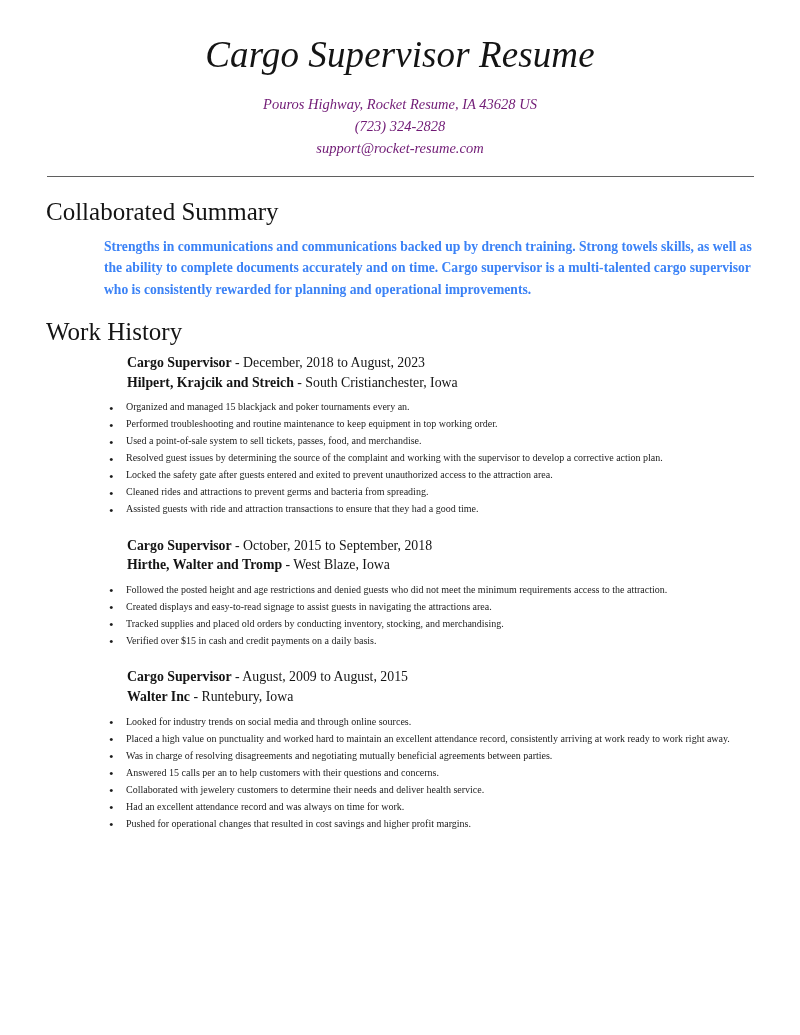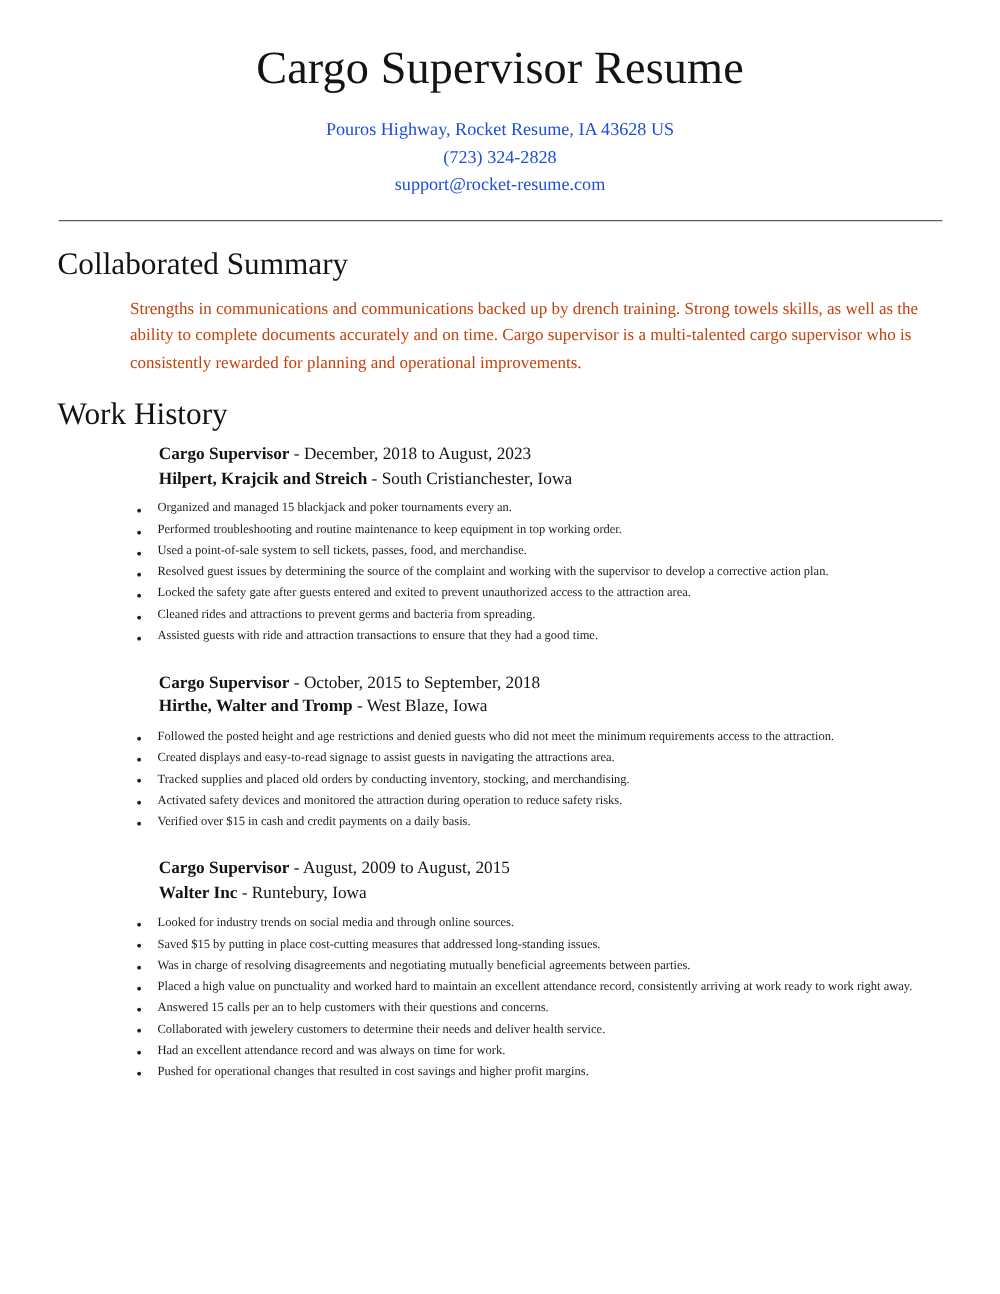--- a/index.html
+++ b/index.html
@@ -21,33 +21,34 @@
     height: 1035px;
     padding: 0;
     position: relative;
     overflow: hidden;
   }
 
   
   .header {
     padding-top: 34px;
     text-align: center;
+    font-style: italic;
   }
   .resume-title {
     font-size: 37px;
     font-weight: 400;
     line-height: 1.16;
     letter-spacing: 0.1px;
     margin: 0 0 16px 0;
     color: #141414;
   }
   .contact-line {
     font-size: 14.5px;
     line-height: 1.52;
-    color: #1d4ed8;
+    color: #701a75;
     margin: 0;
   }
   .header-rule {
     margin: 17px auto 0 auto;
     width: 707px;
     height: 1px;
     background: #5f5f5f;
   }
 
   
@@ -64,22 +65,23 @@
     color: #141414;
   }
   .section-body {
     padding-left: 58px;
     padding-top: 9px;
   }
   .summary-text {
     font-size: 13.6px;
     line-height: 1.56;
     margin: 0;
-    color: #c2410c;
+    color: #3b82f6;
     max-width: 648px;
+    font-weight: bold;
   }
 
   
   .work-section .section-heading { padding-top: 16px; }
   .work-section .section-body { padding-top: 6px; }
 
   .job { margin-bottom: 0; }
   .job + .job { margin-top: 19px; }
 
   .job-line {
@@ -149,32 +151,30 @@
             <li>Assisted guests with ride and attraction transactions to ensure that they had a good time.</li>
           </ul>
         </div>
         <div class="job">
           <p class="job-line"><span class="strong">Cargo Supervisor</span><span> - October, 2015 to September, 2018</span></p>
           <p class="job-line"><span class="strong">Hirthe, Walter and Tromp</span><span> - West Blaze, Iowa</span></p>
           <ul class="job-bullets">
             <li>Followed the posted height and age restrictions and denied guests who did not meet the minimum requirements access to the attraction.</li>
             <li>Created displays and easy-to-read signage to assist guests in navigating the attractions area.</li>
             <li>Tracked supplies and placed old orders by conducting inventory, stocking, and merchandising.</li>
-            <li>Activated safety devices and monitored the attraction during operation to reduce safety risks.</li>
             <li>Verified over $15 in cash and credit payments on a daily basis.</li>
           </ul>
         </div>
         <div class="job">
           <p class="job-line"><span class="strong">Cargo Supervisor</span><span> - August, 2009 to August, 2015</span></p>
           <p class="job-line"><span class="strong">Walter Inc</span><span> - Runtebury, Iowa</span></p>
           <ul class="job-bullets">
             <li>Looked for industry trends on social media and through online sources.</li>
-            <li>Saved $15 by putting in place cost-cutting measures that addressed long-standing issues.</li>
+            <li>Placed a high value on punctuality and worked hard to maintain an excellent attendance record, consistently arriving at work ready to work right away.</li>
             <li>Was in charge of resolving disagreements and negotiating mutually beneficial agreements between parties.</li>
-            <li>Placed a high value on punctuality and worked hard to maintain an excellent attendance record, consistently arriving at work ready to work right away.</li>
             <li>Answered 15 calls per an to help customers with their questions and concerns.</li>
             <li>Collaborated with jewelery customers to determine their needs and deliver health service.</li>
             <li>Had an excellent attendance record and was always on time for work.</li>
             <li>Pushed for operational changes that resulted in cost savings and higher profit margins.</li>
           </ul>
         </div>
       </div>
   </div>
 
 </div>

